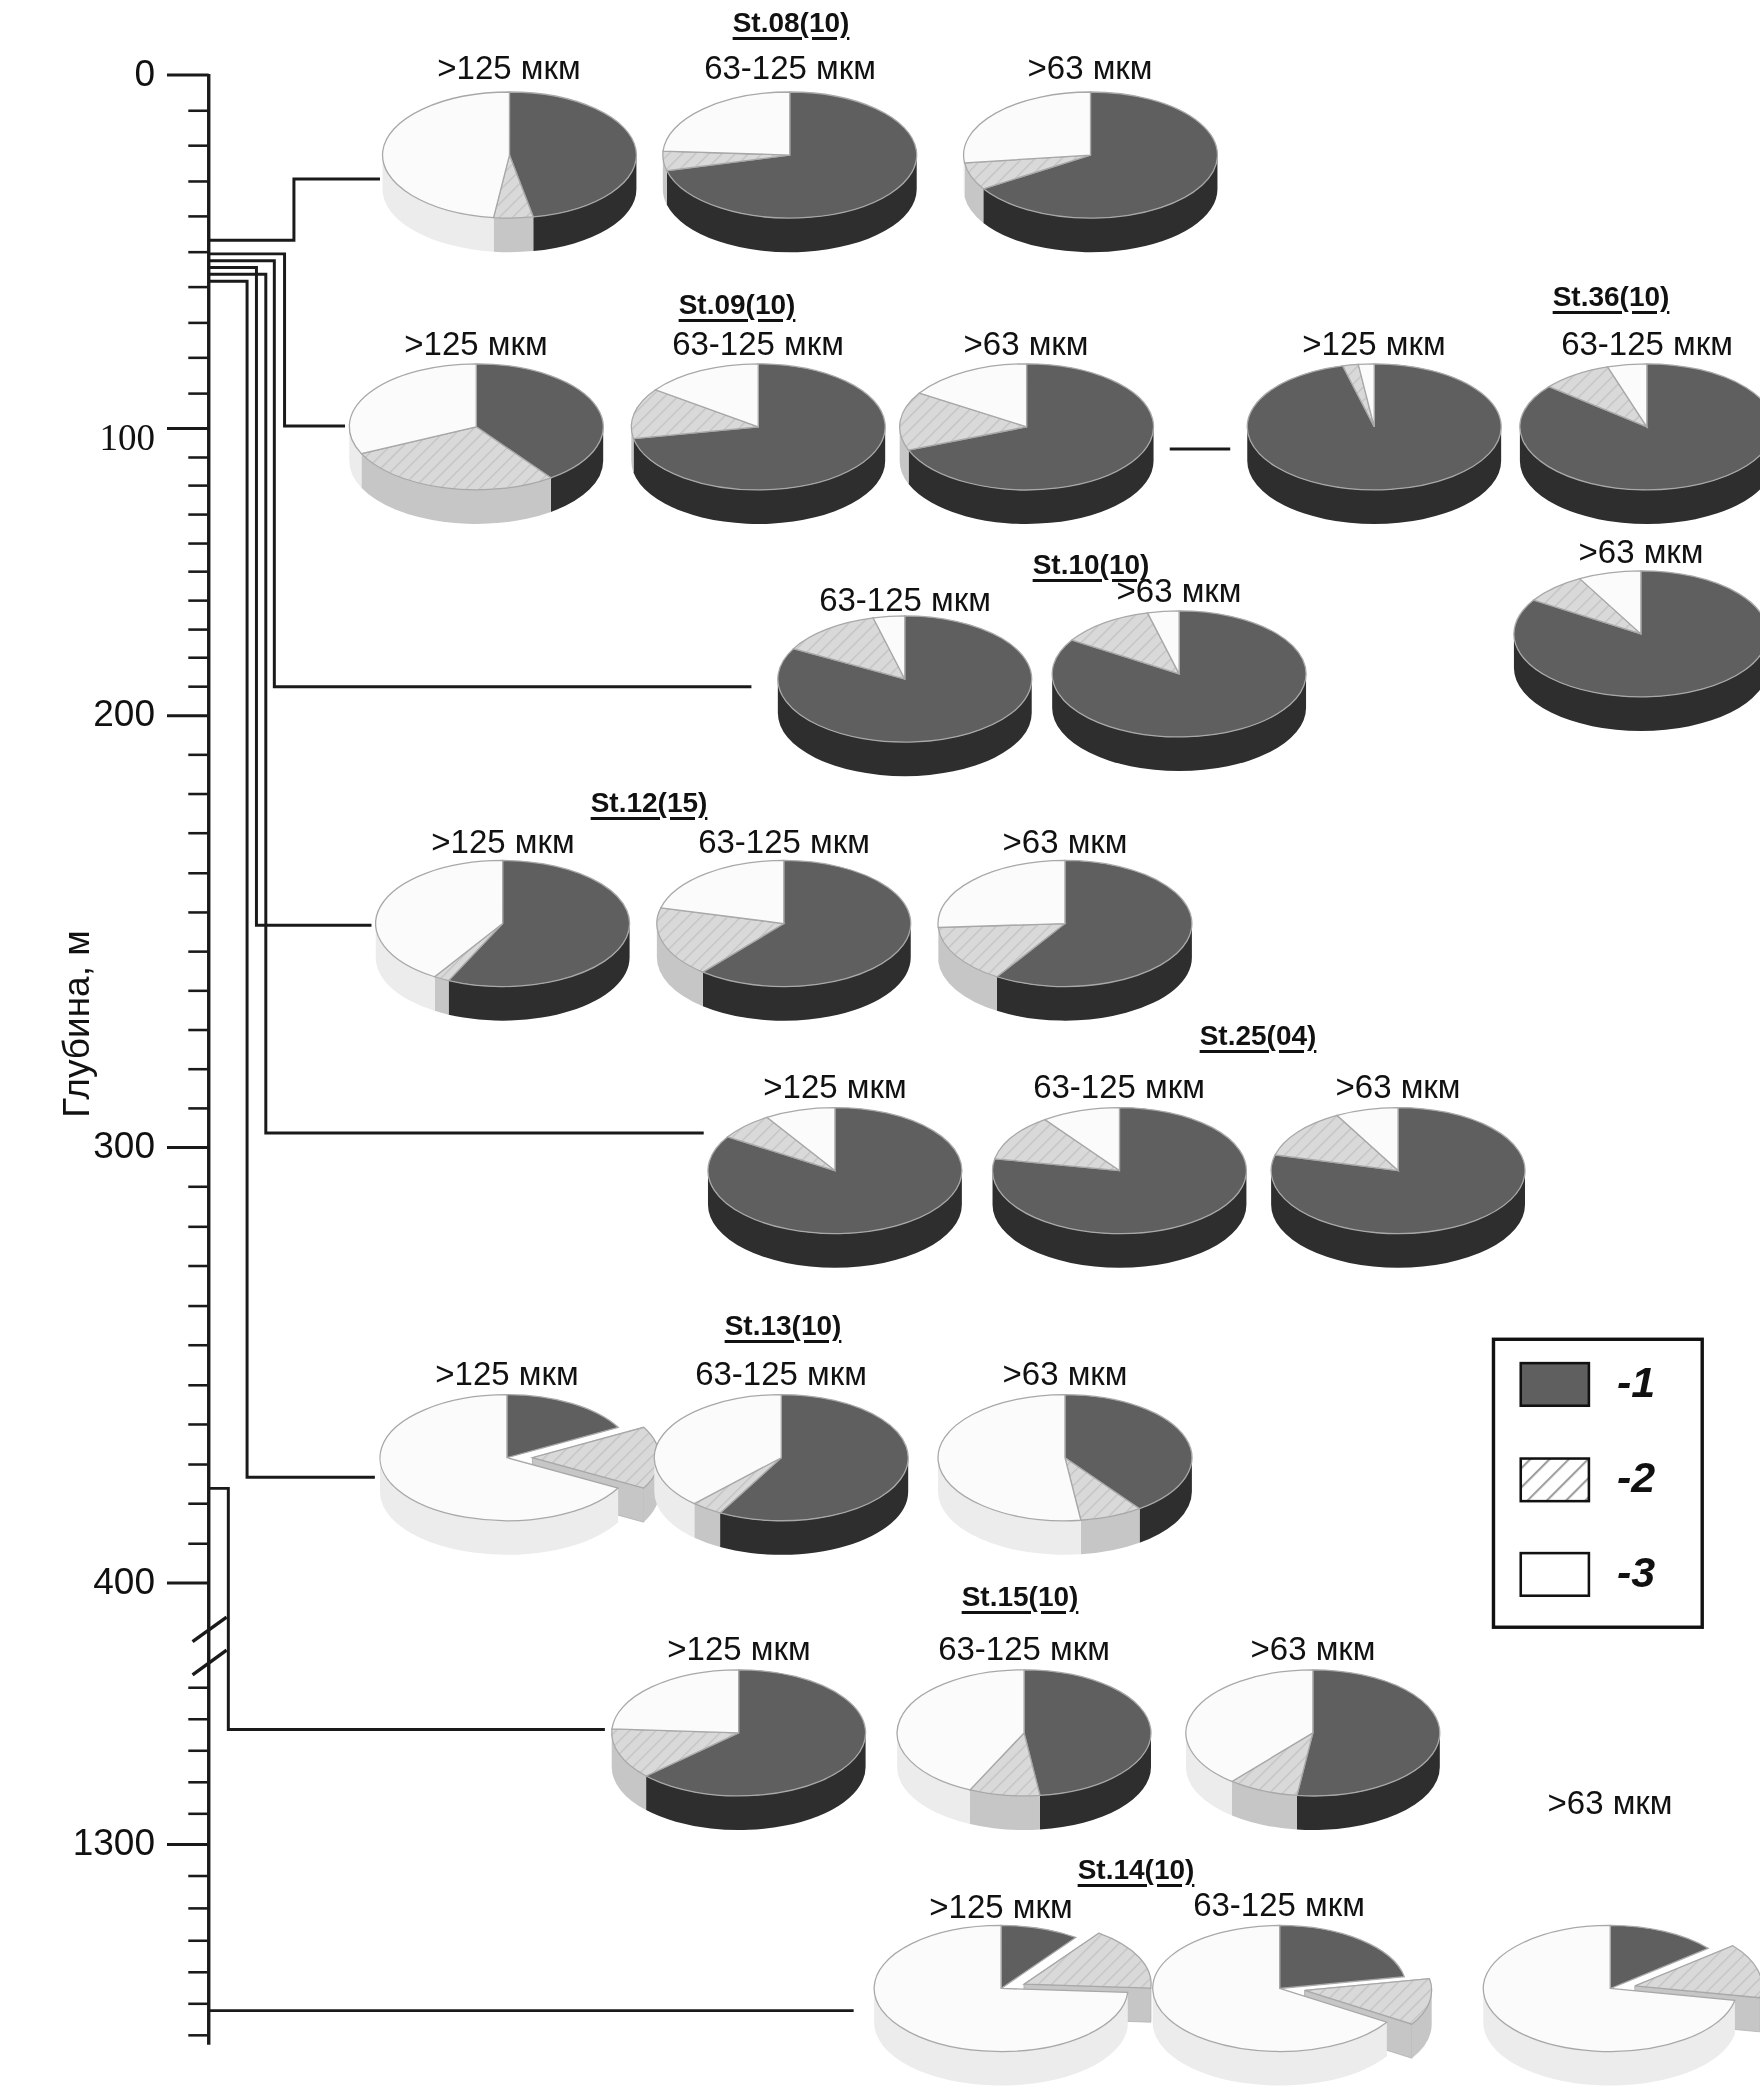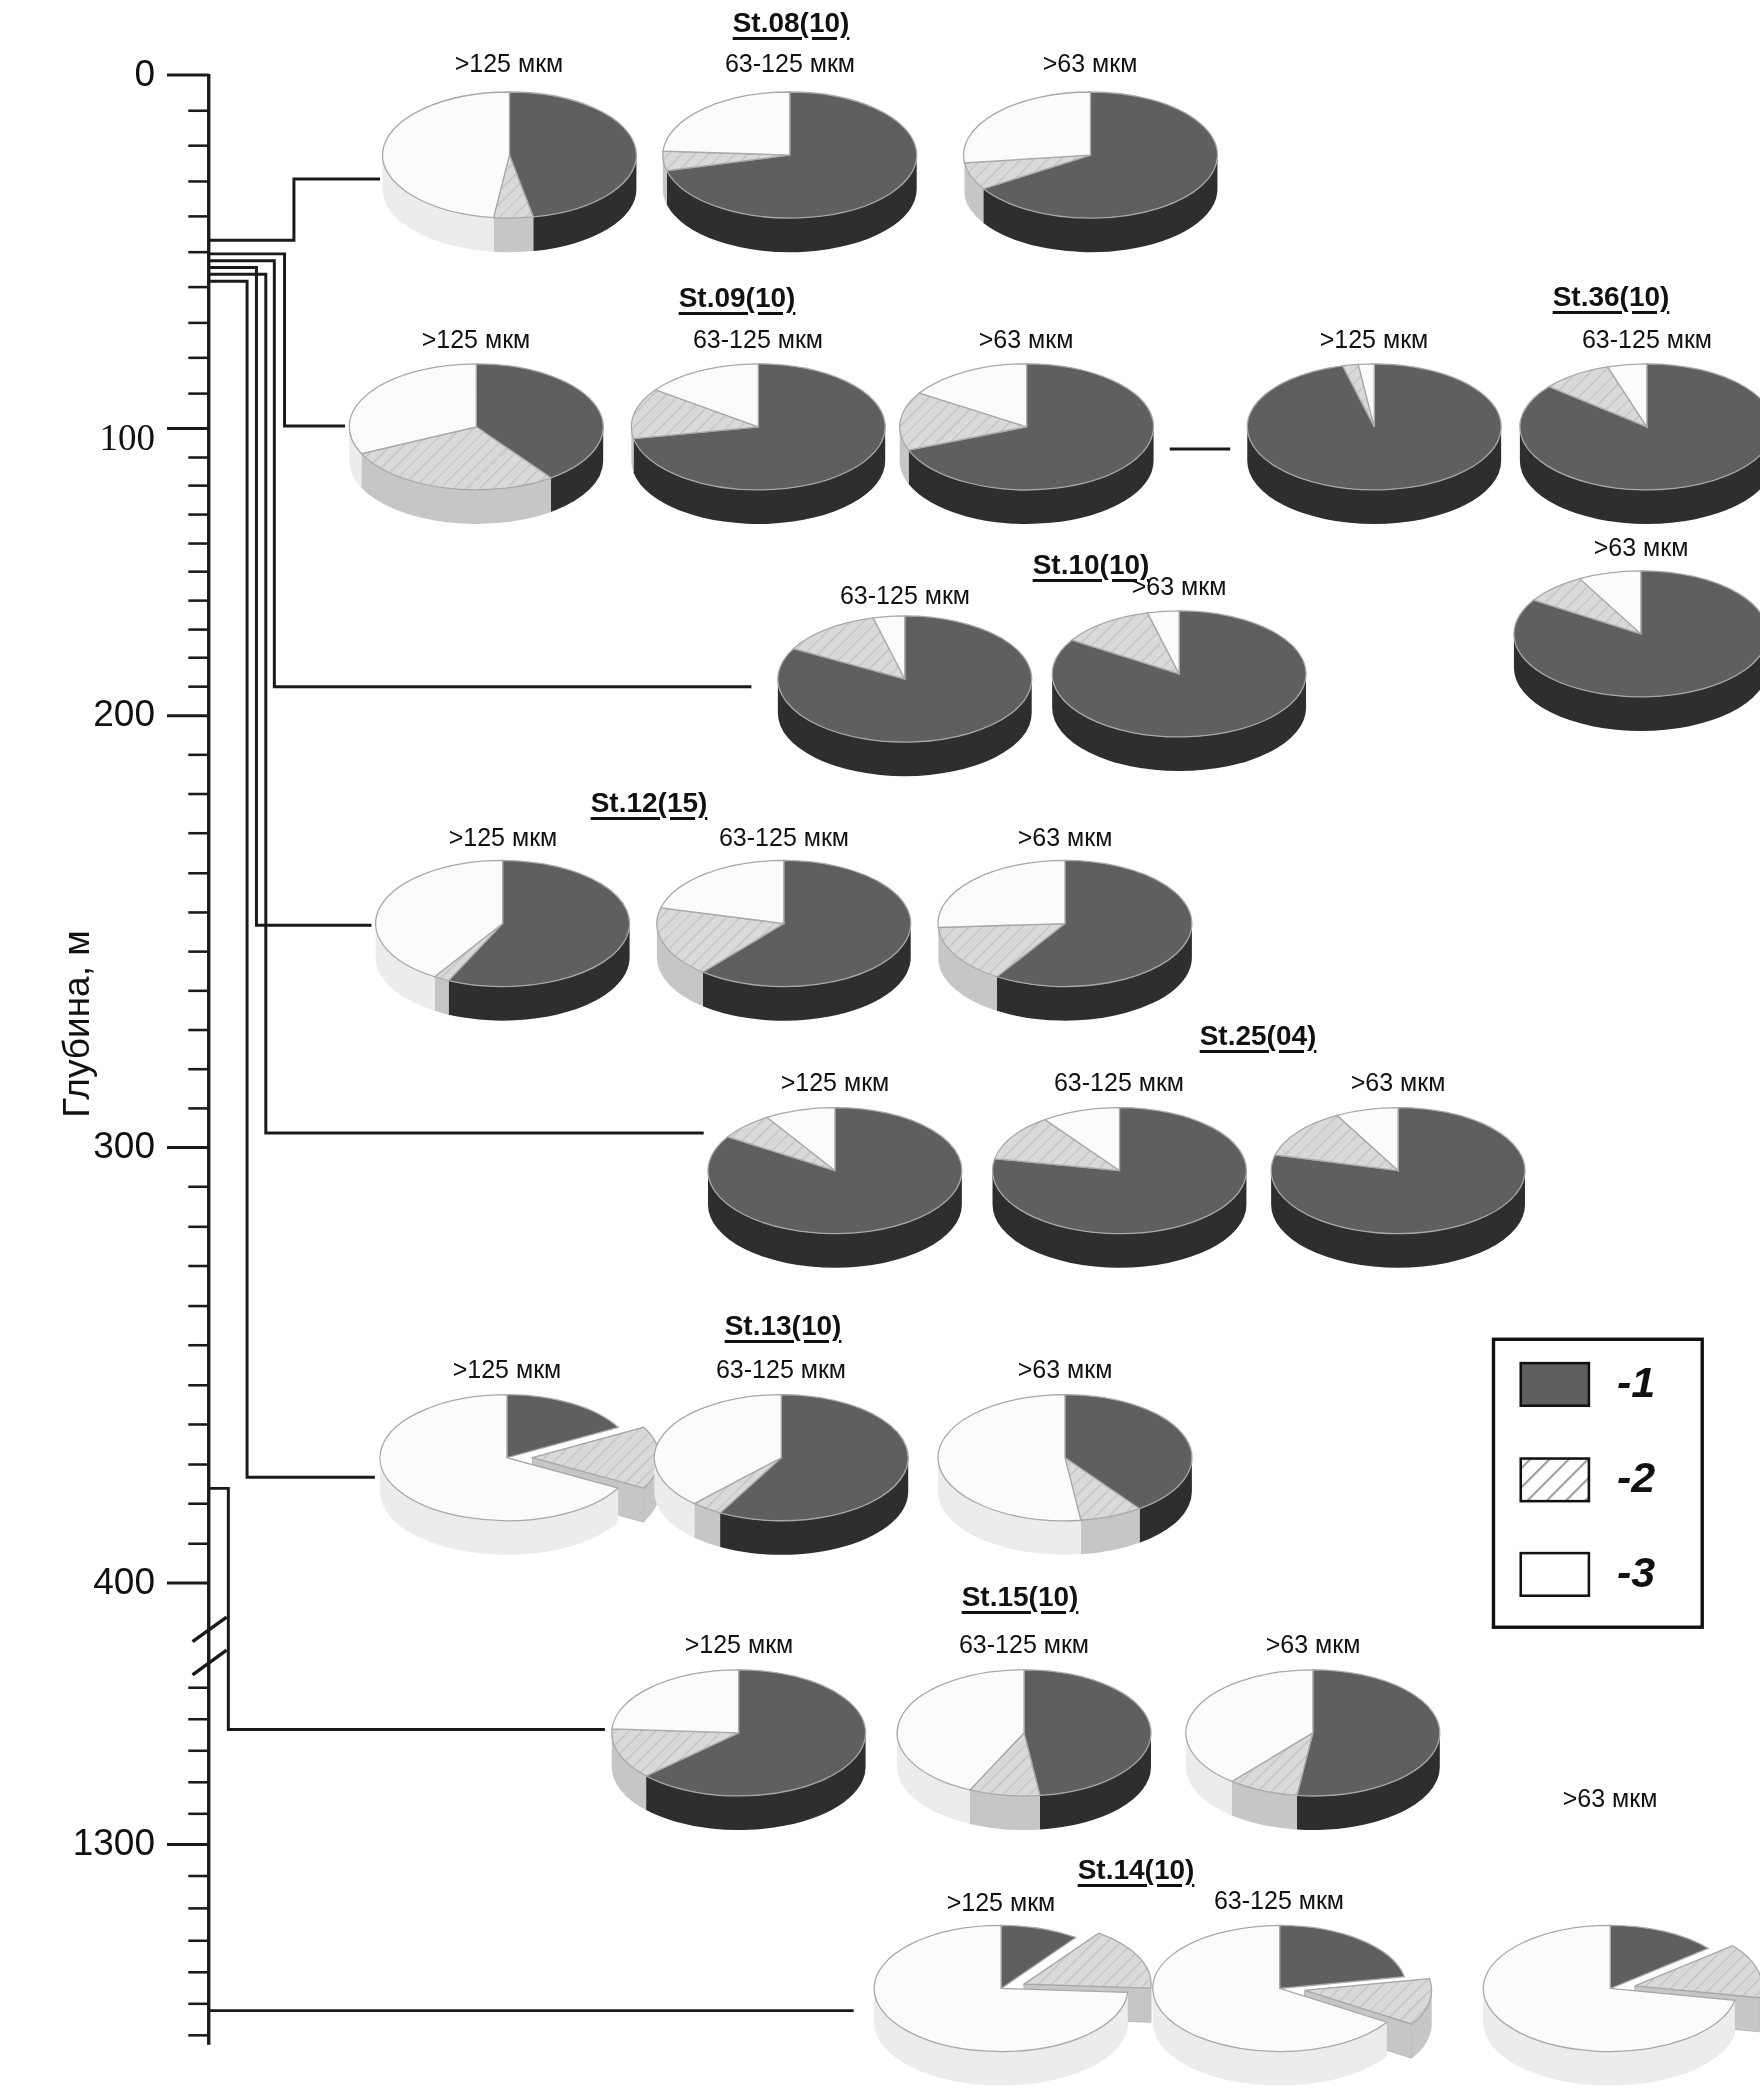--- a/index.html
+++ b/index.html
@@ -3,21 +3,21 @@
 <meta charset="utf-8">
 <style>
   html,body{margin:0;padding:0;background:#fff;}
   #stage{
     position:relative;width:1761px;height:2089px;background:#ffffff;
     font-family:"Liberation Sans", sans-serif;overflow:hidden;
   }
   #chart-svg{position:absolute;left:0;top:0;width:1761px;height:2089px;}
   .txt{position:absolute;transform:translateX(-50%);white-space:nowrap;color:#111;}
   .station-title{font-size:28px;font-weight:bold;text-decoration:underline;text-decoration-thickness:3.4px;text-underline-offset:5.1px;text-align:center;}
-  .pie-label{font-size:25px;}
+  .pie-label{font-size:33px;}
   .axis-num{position:absolute;left:0;width:155px;text-align:right;font-size:37px;color:#111;}
   .axis-title{position:absolute;transform:rotate(-90deg);transform-origin:center;font-size:37px;color:#111;}
   .legend-label{position:absolute;font-size:43px;font-style:italic;font-weight:bold;color:#111;}
 </style>
 </head>
 <body>
 
 <div id="stage">
   <svg id="chart-svg" viewBox="0 0 2067 2452">
       <defs>
@@ -249,21 +249,21 @@
       <div class="axis-num" style="top: 1125px;">300</div>
       <div class="axis-num" style="top: 1561px;">400</div>
       <div class="axis-num" style="top: 1822px;">1300</div>
       <div class="txt pie-label" style="left: 509px; top: 49px;">&gt;125 мкм</div>
       <div class="txt pie-label" style="left: 790px; top: 49px;">63-125 мкм</div>
       <div class="txt pie-label" style="left: 1090px; top: 49px;">&gt;63 мкм</div>
       <div class="txt station-title" style="left: 791px; top: 6.8px;">St.08(10)</div>
       <div class="txt pie-label" style="left: 476px; top: 325px;">&gt;125 мкм</div>
       <div class="txt pie-label" style="left: 758px; top: 325px;">63-125 мкм</div>
       <div class="txt pie-label" style="left: 1026px; top: 325px;">&gt;63 мкм</div>
-      <div class="txt station-title" style="left: 737px; top: 282px;">St.09(10)</div>
+      <div class="txt station-title" style="left: 737px; top: 289px;">St.09(10)</div>
       <div class="txt pie-label" style="left: 1374px; top: 325px;">&gt;125 мкм</div>
       <div class="txt pie-label" style="left: 1647px; top: 325px;">63-125 мкм</div>
       <div class="txt pie-label" style="left: 1641px; top: 533px;">&gt;63 мкм</div>
       <div class="txt station-title" style="left: 1611px; top: 281px;">St.36(10)</div>
       <div class="txt pie-label" style="left: 905px; top: 581px;">63-125 мкм</div>
       <div class="txt pie-label" style="left: 1179px; top: 572px;">&gt;63 мкм</div>
       <div class="txt station-title" style="left: 1091px; top: 549px;">St.10(10)</div>
       <div class="txt pie-label" style="left: 503px; top: 823px;">&gt;125 мкм</div>
       <div class="txt pie-label" style="left: 784px; top: 823px;">63-125 мкм</div>
       <div class="txt pie-label" style="left: 1065px; top: 823px;">&gt;63 мкм</div>

